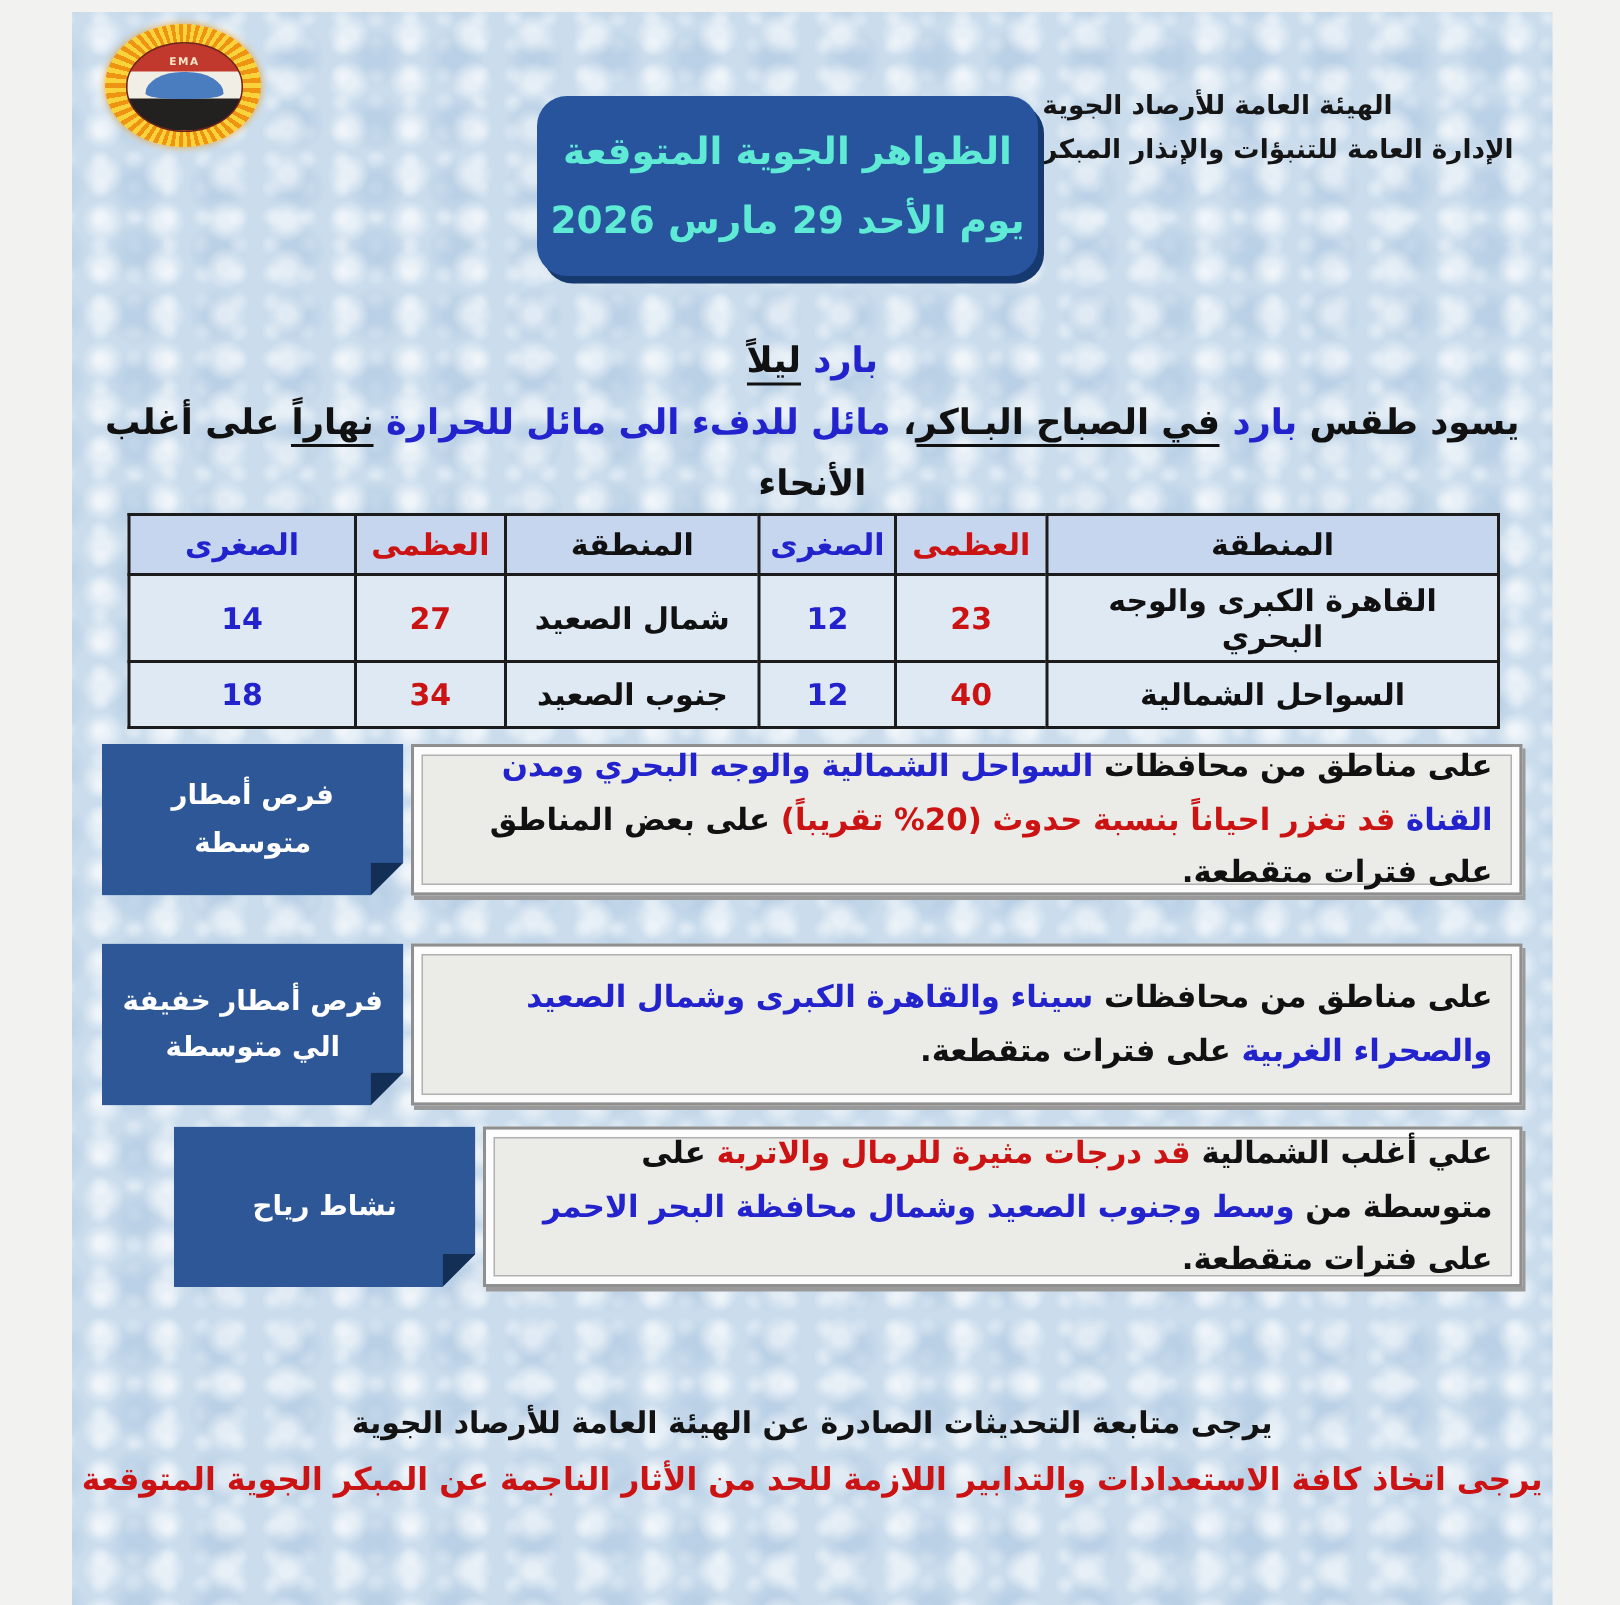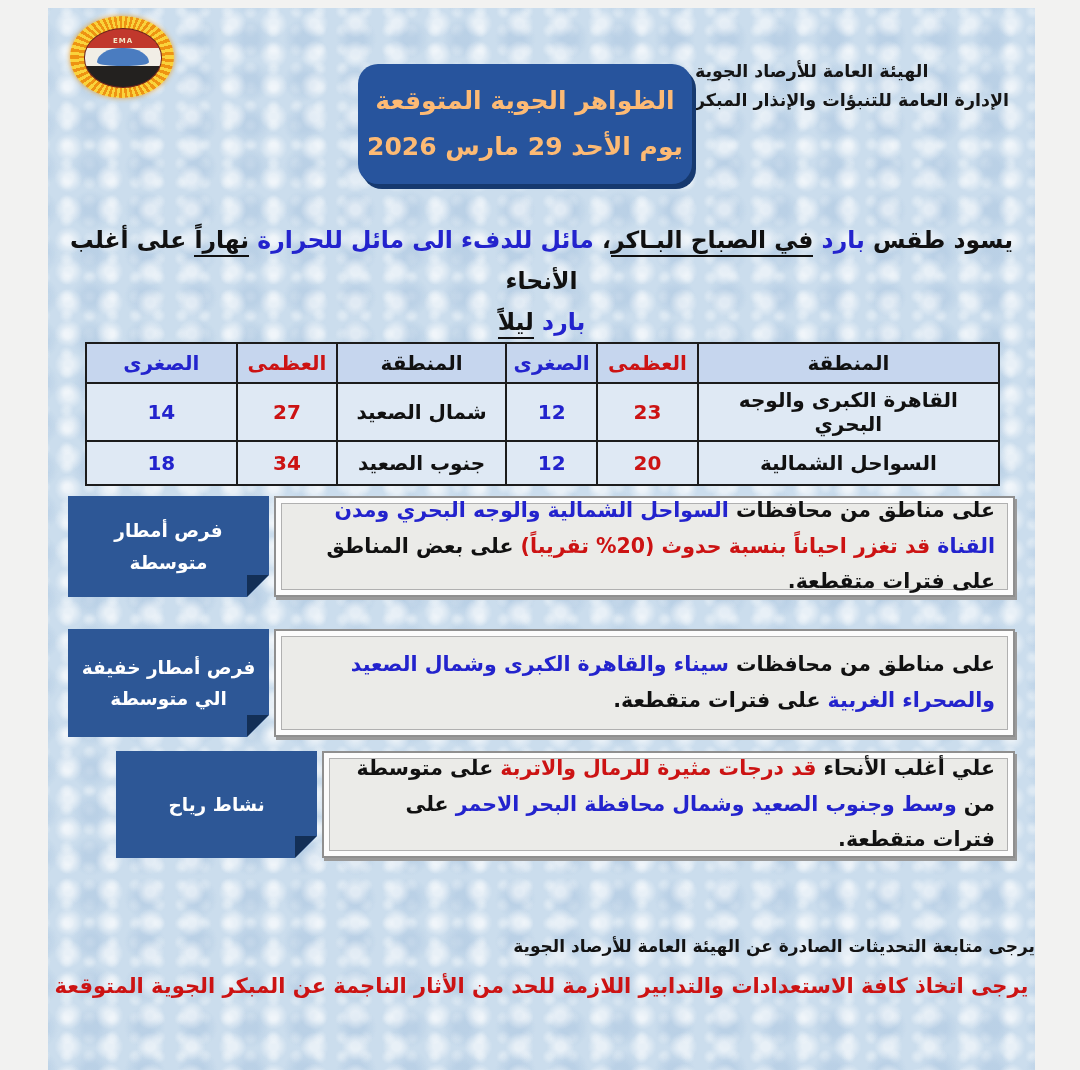--- a/index.html
+++ b/index.html
@@ -43,21 +43,21 @@
   
   .org{
     position:absolute;top:14px;right:26px;text-align:left;
     font-size:17.5px;font-weight:bold;color:#151515;line-height:1.65;margin-top:35px;
   }
   .banner{
     position:absolute;left:310px;top:56px;width:334px;height:120px;
     background:#27549d;border-radius:20px;
     box-shadow:4px 5px 0 #16396f;
     display:flex;flex-direction:column;justify-content:center;align-items:center;
-    color:#fdba74;font-weight:bold;font-size:25px;line-height:1.85;text-align:center;
+    color:#5eead4;font-weight:bold;font-size:25px;line-height:1.85;text-align:center;
   }
   
   .summary{
     position:absolute;left:10px;right:10px;top:212px;
     text-align:center;font-size:23.5px;font-weight:bold;color:#111;line-height:1.75;
   }
   .t-blue{color:#2323cd;}
   .t-red{color:#cc1313;margin-top:16px;}
   .u{border-bottom:2px solid currentColor;padding-bottom:1px;}
   .table-title{
@@ -107,22 +107,22 @@
     display:flex;flex-direction:column;justify-content:center;align-items:center;
     color:#fff;font-weight:bold;font-size:18.5px;line-height:1.7;text-align:center;
     padding:4px 8px;box-sizing:border-box;
   }
   .alert-tab .fold{
     position:absolute;right:0;bottom:0;width:22px;height:22px;
     background:#132f56;clip-path:polygon(0 0,100% 0,0 100%);
   }
   
   .footer1{
-    position:absolute;left:0;right:0;top:928px;text-align:right;
-    font-size:17px;font-weight:bold;color:#131313;
+    position:absolute;left:0;right:0;top:928px;text-align:center;
+    font-size:20px;font-weight:bold;color:#131313;
   }
   .footer2{
     position:absolute;left:0;right:0;top:966px;text-align:center;
     font-size:21px;font-weight:bold;color:#cc1313;
   }
 </style>
 </head>
 <body>
 
 <div class="page">
@@ -139,23 +139,23 @@
     <div>الهيئة العامة للأرصاد الجوية</div>
     <div>الإدارة العامة للتنبؤات والإنذار المبكر</div>
   </div>
 
   <div class="banner">
     <div>الظواهر الجوية المتوقعة</div>
     <div>يوم الأحد 29 مارس 2026</div>
   </div>
 
   <div class="summary">
+    <div><span class="t-blue">بارد </span><span class="u">ليلاً</span>
+    </div>
     <div><span>يسود طقس </span><span class="t-blue">بارد </span><span class="u">في الصباح البـاكر</span><span>، </span><span class="t-blue">مائل للدفء الى مائل للحرارة </span><span class="u">نهاراً</span><span> على أغلب الأنحاء</span>
-    </div>
-    <div><span class="t-blue">بارد </span><span class="u">ليلاً</span>
     </div>
   </div>
 
 
   <table class="temp-table">
     <colgroup>
       <col style="width:33%">
         <col style="width:11%">
         <col style="width:10%">
       <col style="width:18.5%">
@@ -176,21 +176,21 @@
       <tr>
         <td class="v-region">القاهرة الكبرى والوجه البحري</td>
         <td class="v-max">23</td>
         <td class="v-min">12</td>
         <td class="v-region">شمال الصعيد</td>
         <td class="v-max">27</td>
         <td class="v-min">14</td>
       </tr>
       <tr>
         <td class="v-region">السواحل الشمالية</td>
-        <td class="v-max">20</td>
+        <td class="v-max">40</td>
         <td class="v-min">12</td>
         <td class="v-region">جنوب الصعيد</td>
         <td class="v-max">34</td>
         <td class="v-min">18</td>
       </tr>
     </tbody>
   </table>
 
   <div class="alert-row r1">
     <div class="alert-tab">
@@ -214,21 +214,21 @@
       </div>
     </div>
   </div>
 
   <div class="alert-row r3">
     <div class="alert-tab">
       <div>نشاط رياح</div>
       <div class="fold"></div>
     </div>
     <div class="alert-frame">
-      <div class="alert-text"><span>علي أغلب الأنحاء </span><span class="t-red">قد درجات مثيرة للرمال والاتربة </span><span>على متوسطة من </span><span class="t-blue">وسط وجنوب الصعيد وشمال محافظة البحر الاحمر </span><span>على فترات متقطعة.</span>
+      <div class="alert-text"><span>علي أغلب الشمالية </span><span class="t-red">قد درجات مثيرة للرمال والاتربة </span><span>على متوسطة من </span><span class="t-blue">وسط وجنوب الصعيد وشمال محافظة البحر الاحمر </span><span>على فترات متقطعة.</span>
       </div>
     </div>
   </div>
 
   <div class="footer1">يرجى متابعة التحديثات الصادرة عن الهيئة العامة للأرصاد الجوية</div>
   <div class="footer2">يرجى اتخاذ كافة الاستعدادات والتدابير اللازمة للحد من الأثار الناجمة عن المبكر الجوية المتوقعة</div>
 
 </div>
 
 </body></html>

